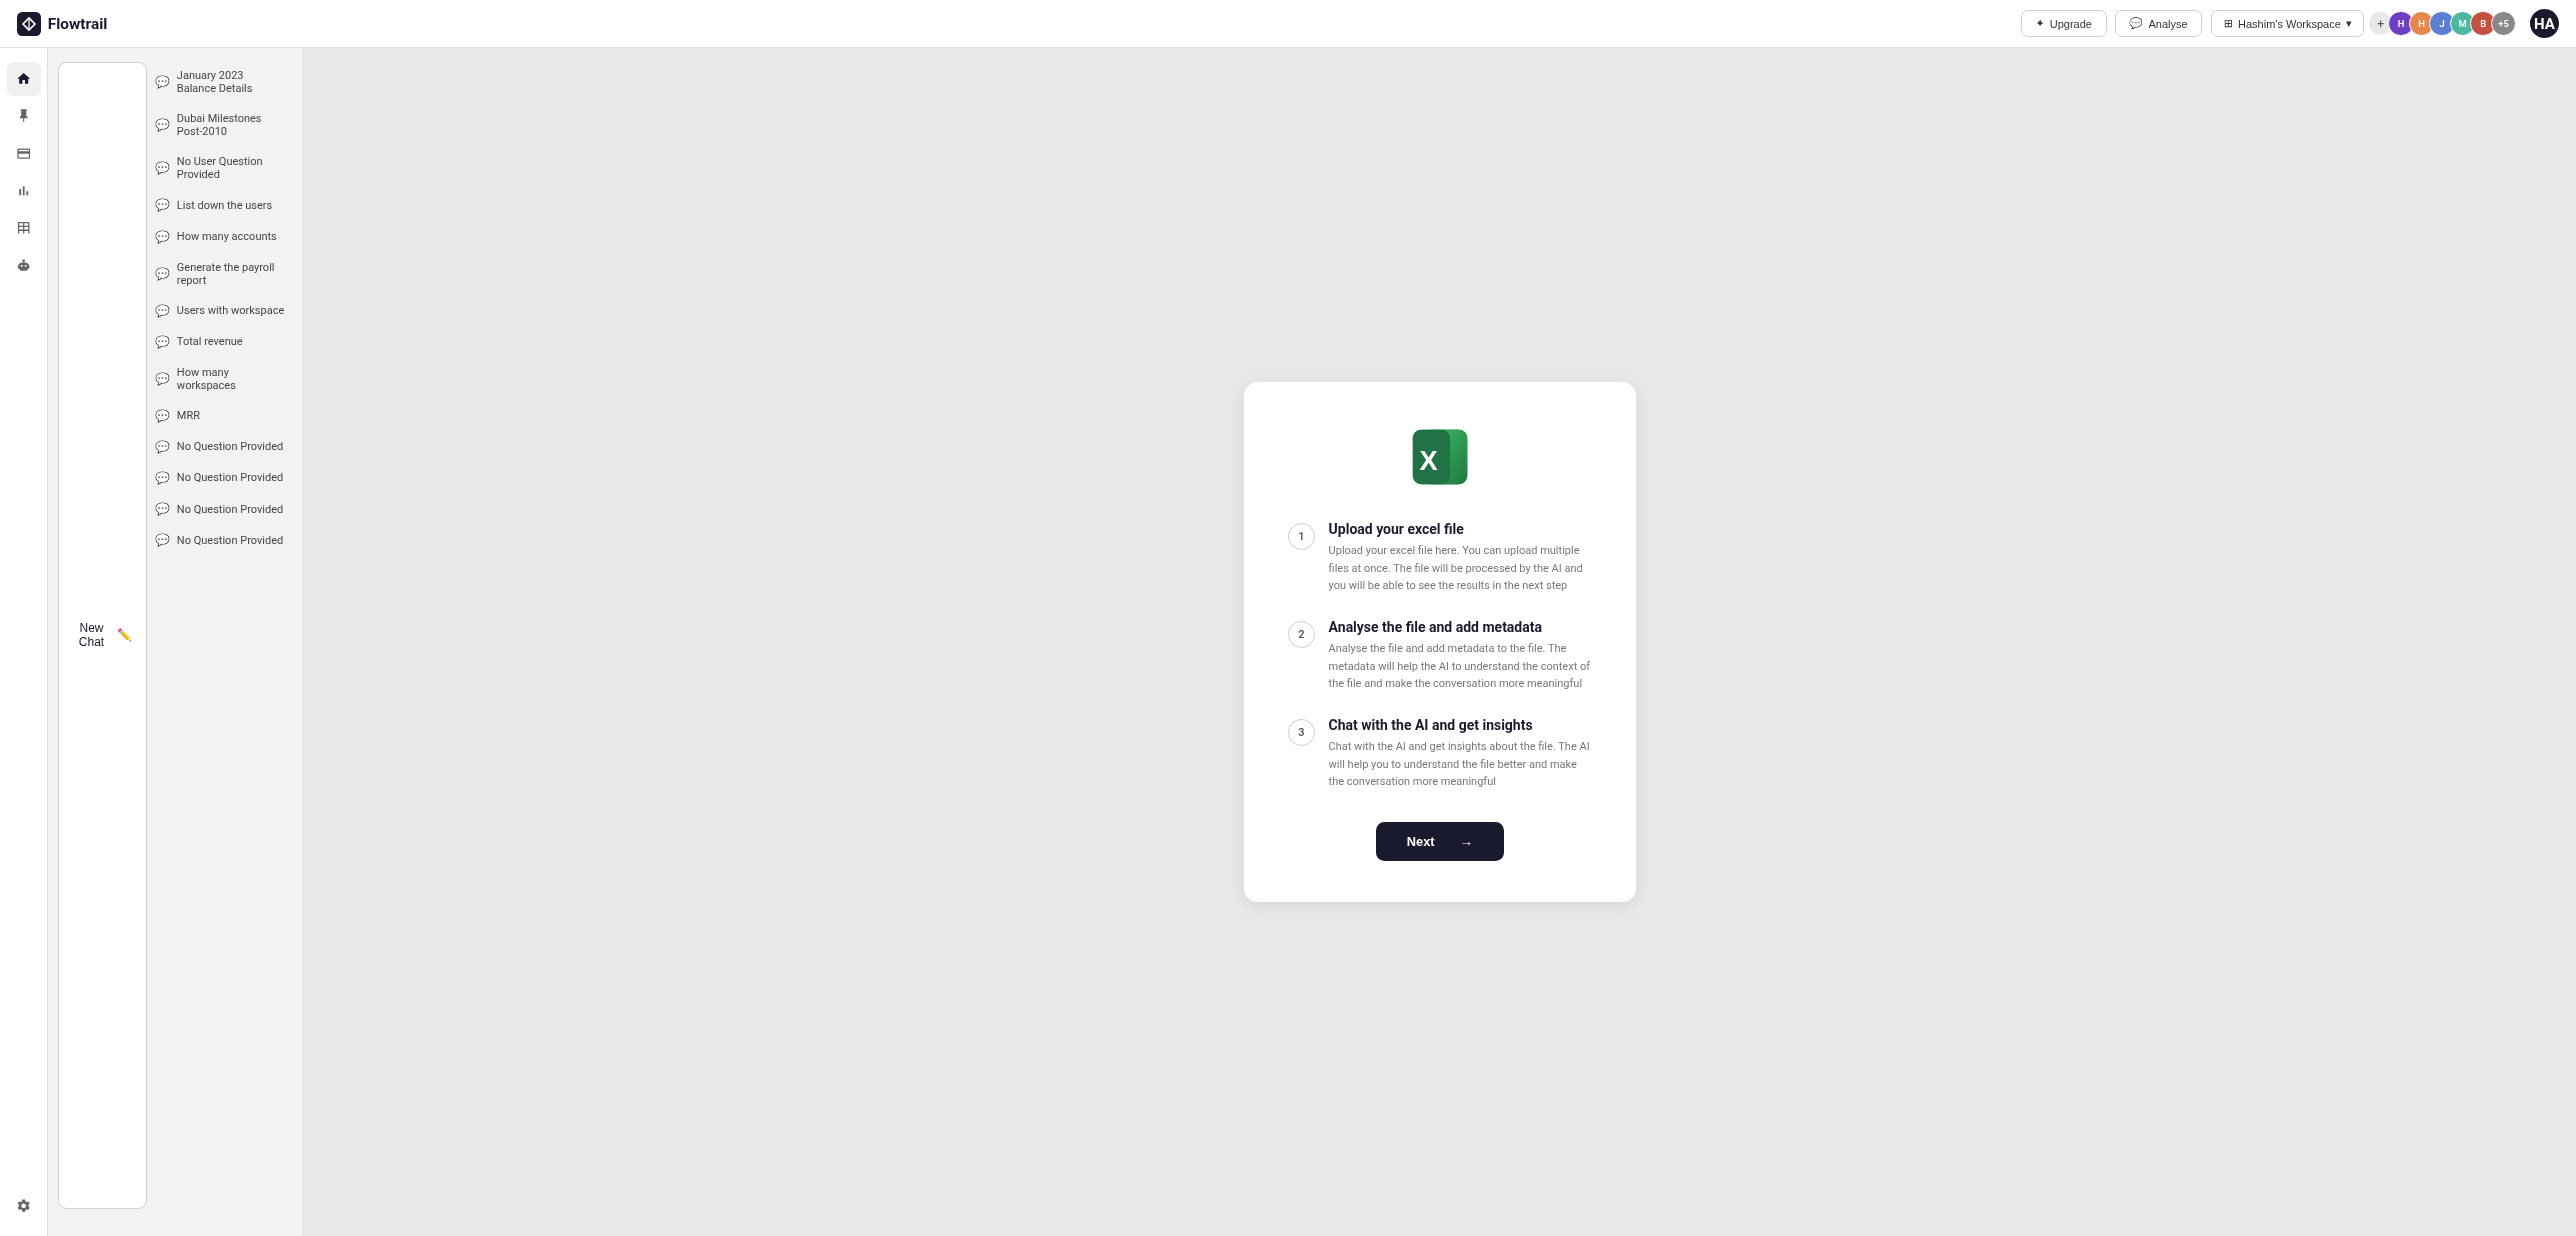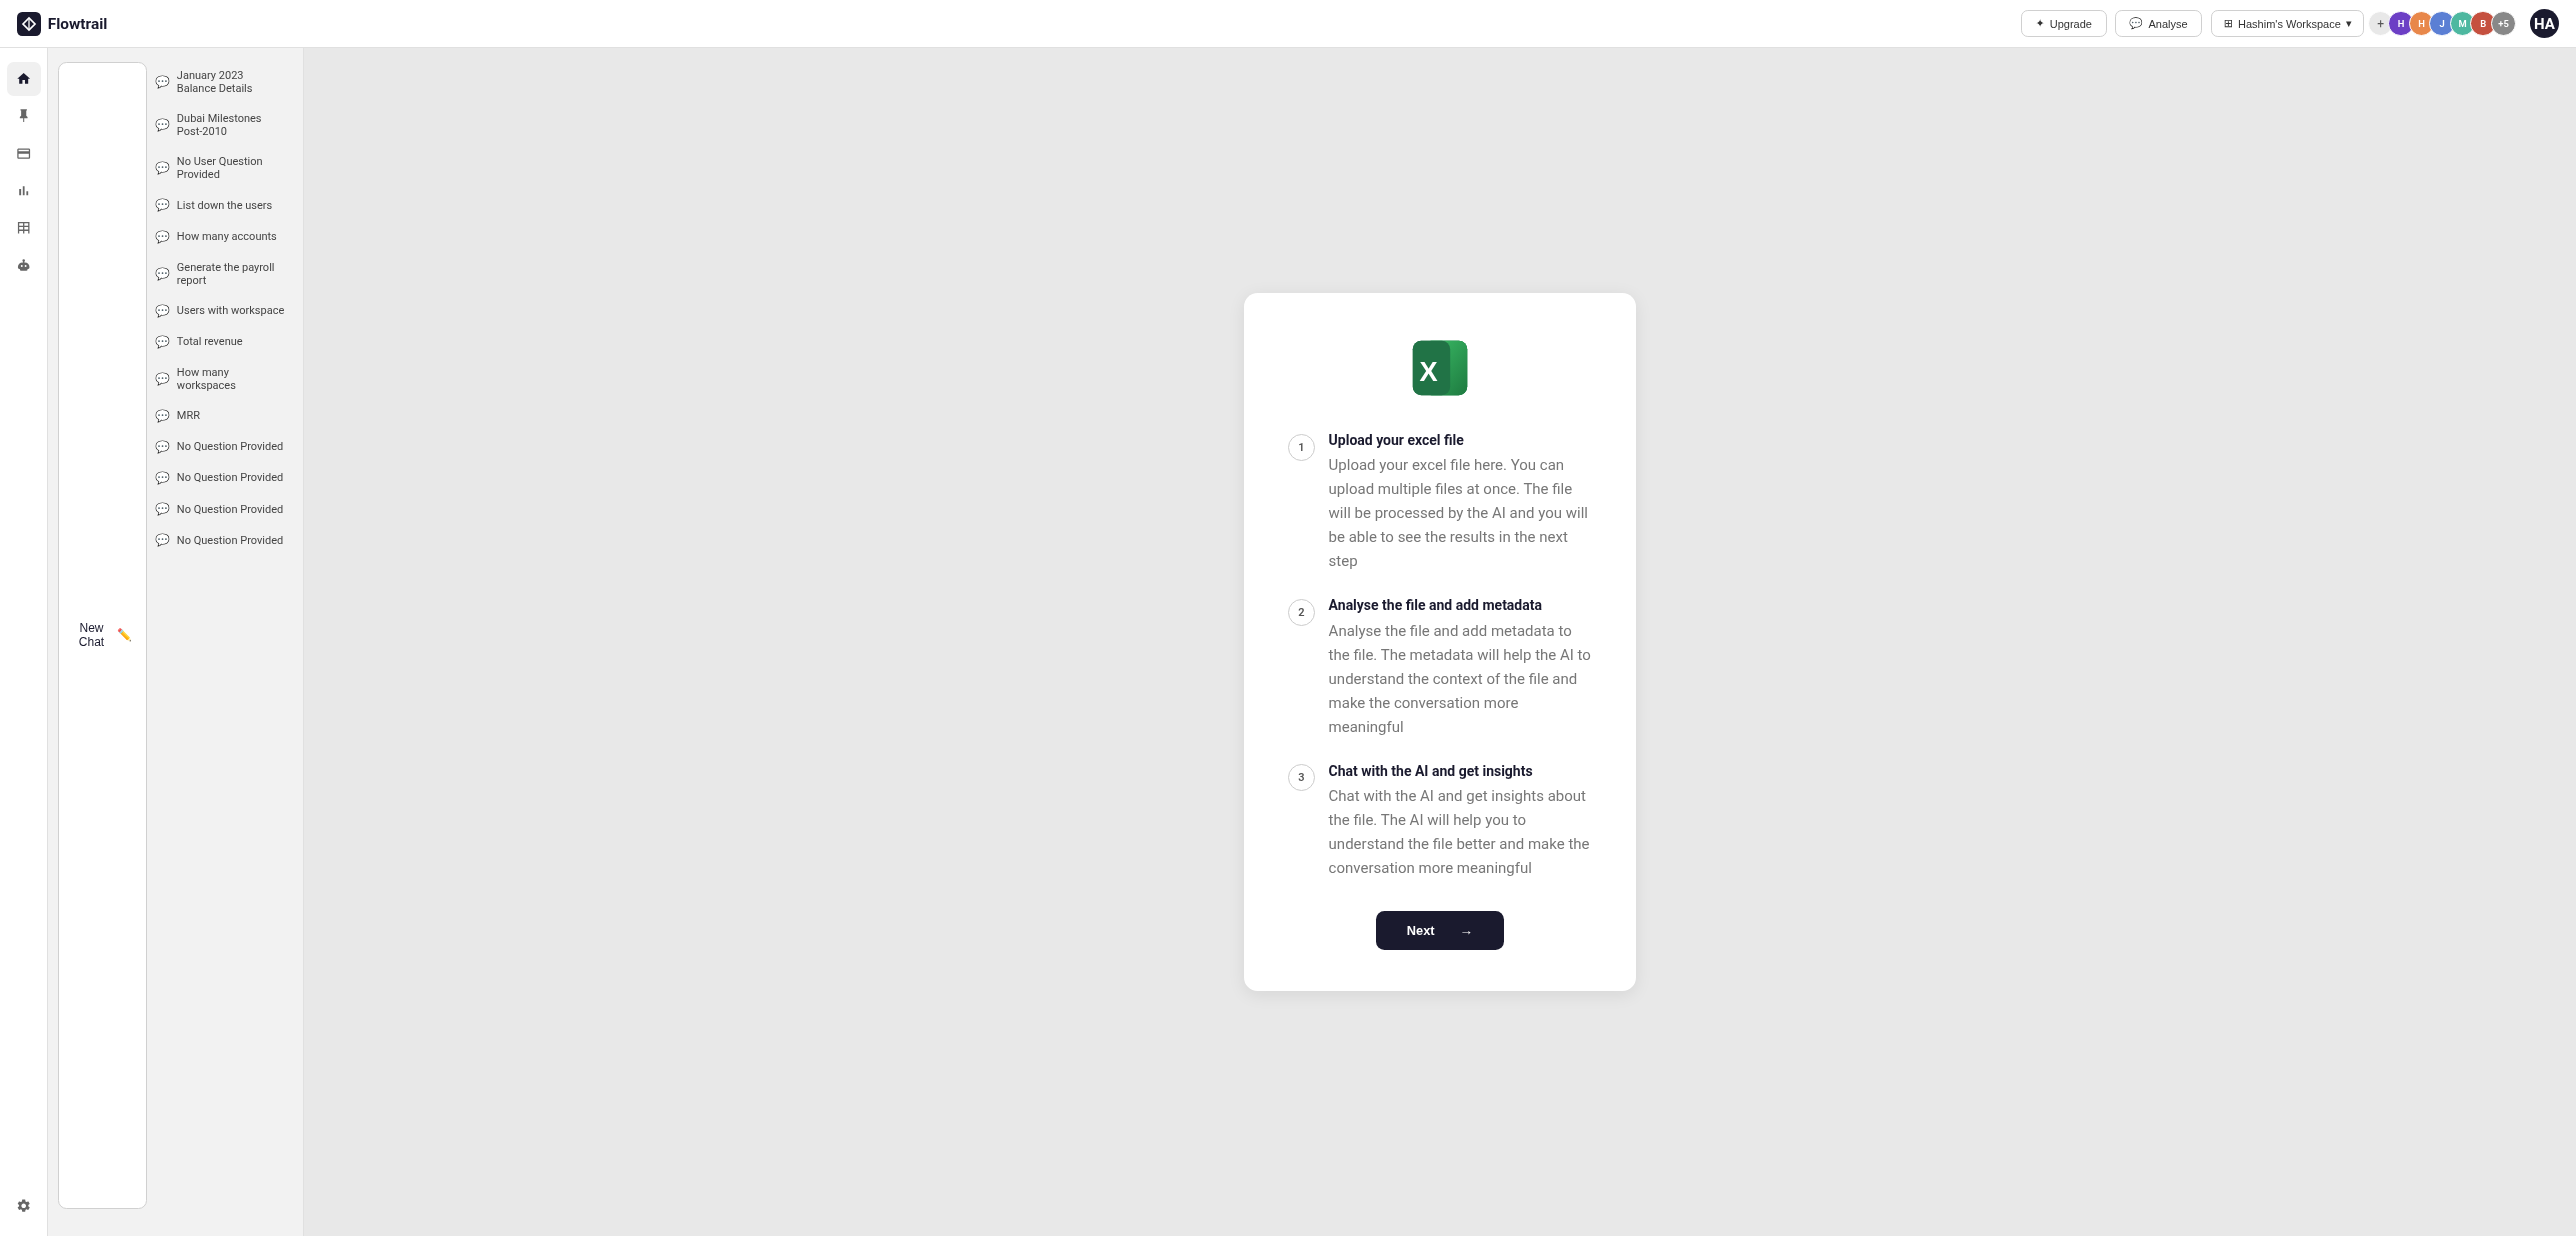--- a/index.html
+++ b/index.html
@@ -253,21 +253,21 @@
       margin-top: 1.7px;
     }
     .step-content {}
     .step-title {
       font-size: 14px;
       font-weight: 700;
       color: #1a1a2e;
       margin-bottom: 5.1px;
     }
     .step-desc {
-      font-size: 15px;
+      font-size: 11px;
       color: #777;
       line-height: 1.6;
     }
 
     .next-btn {
       display: flex;
       align-items: center;
       gap: 25px;
       padding: 12px 31px;
       background: #1a1a2e;

